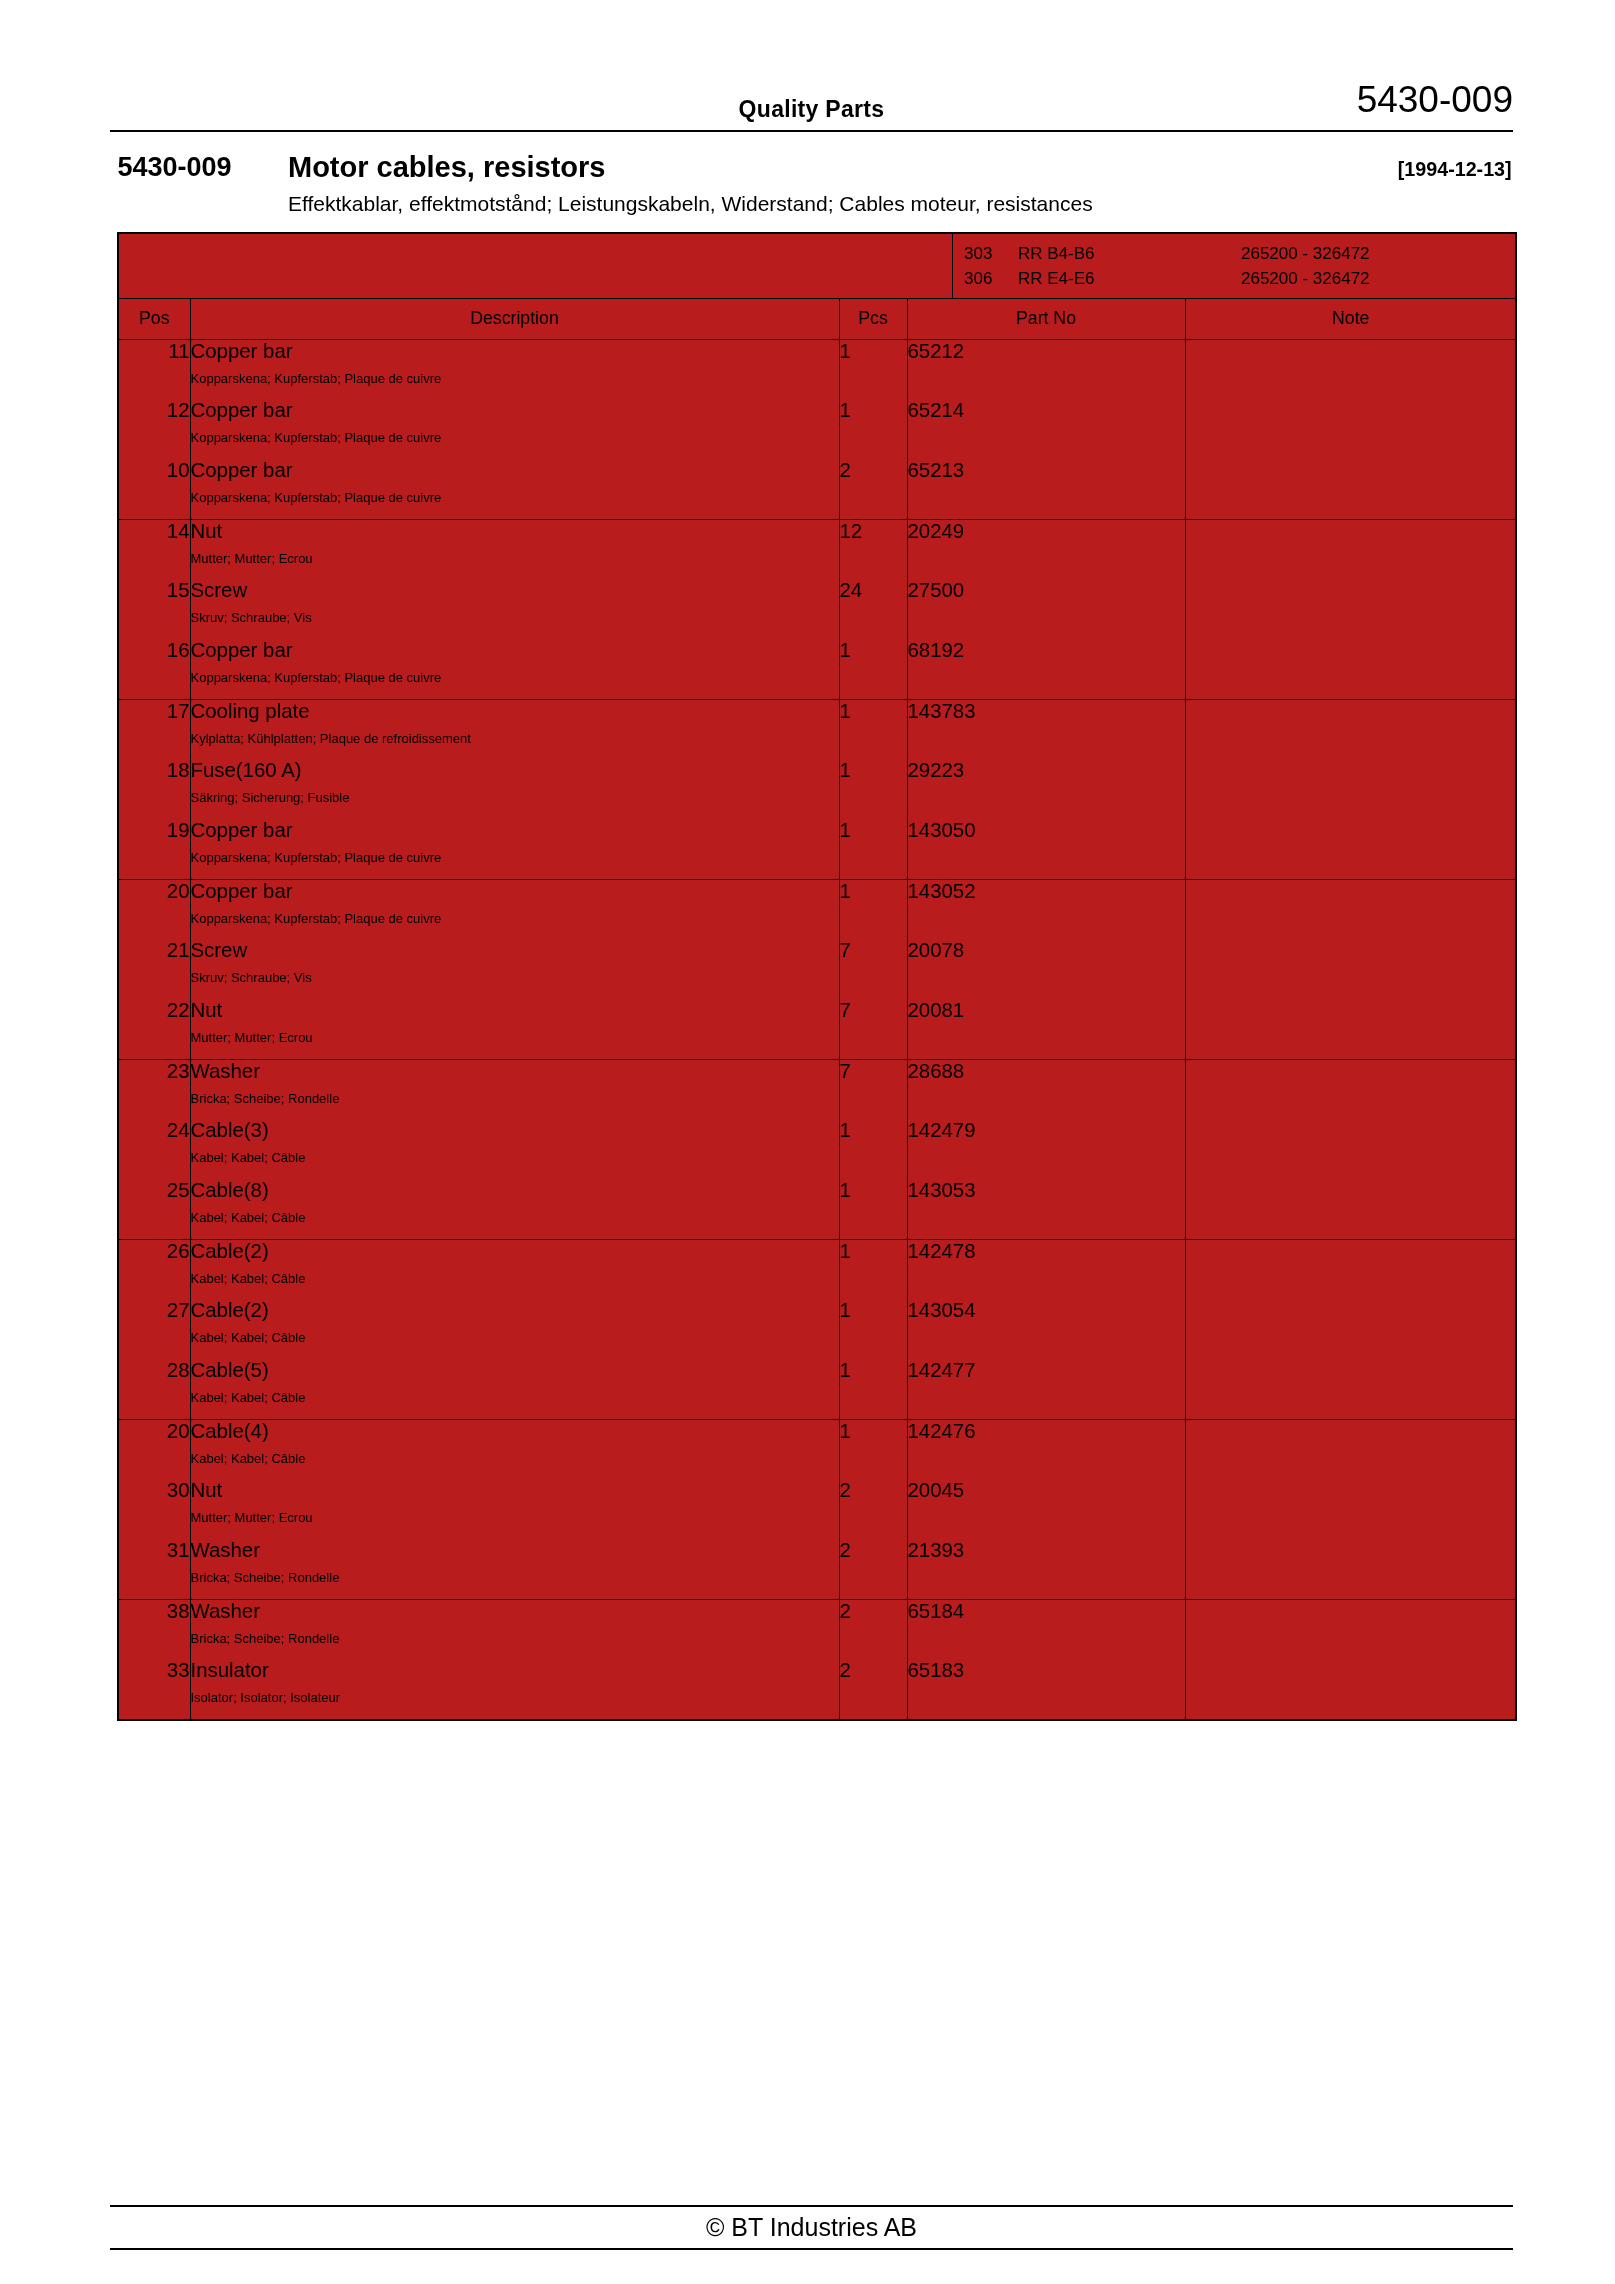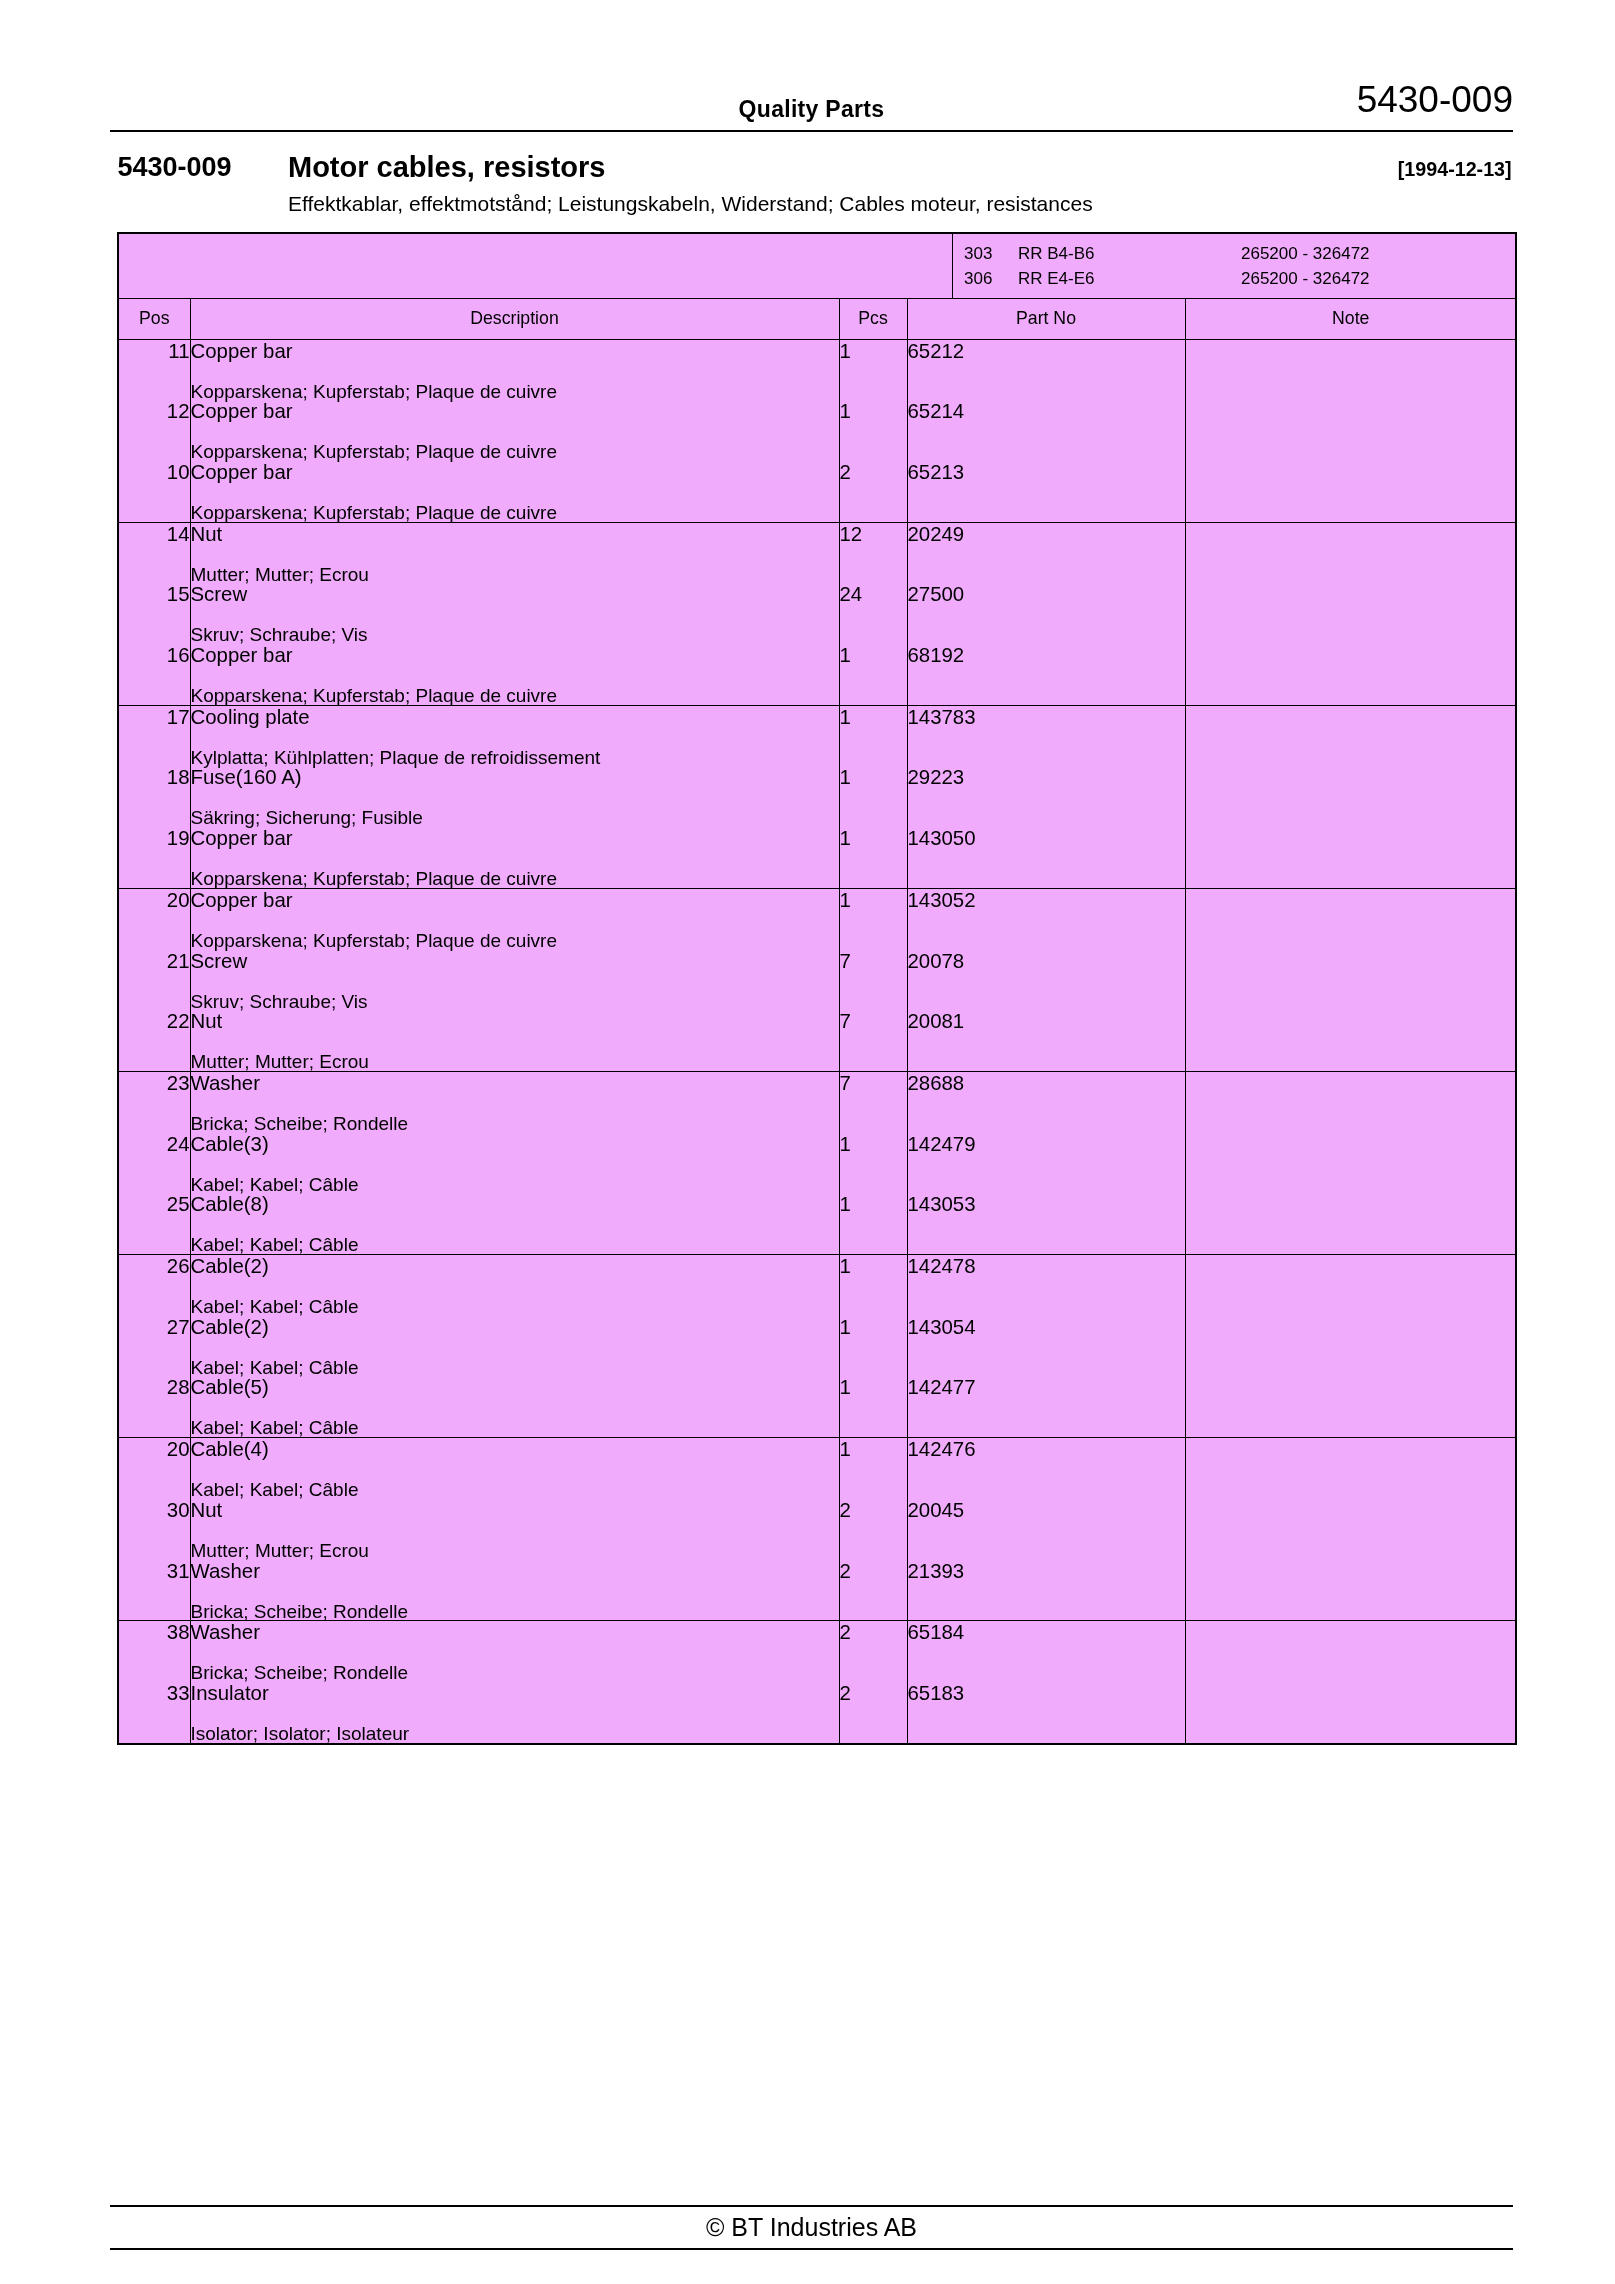--- a/index.html
+++ b/index.html
@@ -39,21 +39,21 @@
   .title-doc  { position: absolute; left: 7.5px;  top: 1.4px; font-size: 27px; font-weight: bold; }
   .title-main { position: absolute; left: 178px; top: 0;   font-size: 29px; font-weight: bold; }
   .title-date { position: absolute; right: 1.4px;  top: 6.8px; font-size: 19.7px; font-weight: bold; }
   .subtitle   { position: absolute; left: 178px; top: 41px; font-size: 21px; font-weight: normal; }
 
   
   .parts-table {
     position: absolute; left: 117px; top: 232px;
     width: 1400px;
     border: 2px solid #000;
-    background: #f0abfc;
+    background: #b91c1c;
   }
   .info-box {
     display: flex;
     height: 65px;
     border-bottom: 1.4px solid #000;
   }
   .info-left { flex: none; width: 834px; border-right: 1.4px solid #000; }
   .info-right { flex: 1; padding: 8.1px 0 0 11px; }
   .info-line {
     display: grid;
@@ -77,21 +77,21 @@
   table.parts thead tr { border-bottom: 1.4px solid #000; }
   table.parts th + th,
   table.parts td + td { border-left: 1.4px solid #000; }
   table.parts tbody tr { height: 60px; }
   table.parts td { vertical-align: top; padding: 0; }
   table.parts tr.group-start td { border-top: 1.4px solid #000; }
 
   .pos-cell  { text-align: right; font-size: 20.4px; padding-top: 6.8px; }
   .desc-cell { padding: 6.8px 5.4px 0 13px; }
   .desc-main { font-size: 20.4px; line-height: 23px; }
-  .desc-sub  { font-size: 19px; line-height: 17.7px; margin-top: 20px; }
+  .desc-sub  { font-size: 13px; line-height: 17.7px; margin-top: 7px; }
   .pcs-cell  { font-size: 20.4px; padding: 6.8px 0 0 9.5px; }
   .part-cell { font-size: 20.4px; padding: 6.8px 0 0 13px; }
   .note-cell { font-size: 20.4px; padding: 6.8px 0 0 13px; }
 
   
   .footer {
     position: absolute; left: 110px; right: 103px; top: 2205px;
     height: 45px;
     border-top: 2px solid #000;
     border-bottom: 2px solid #000;

